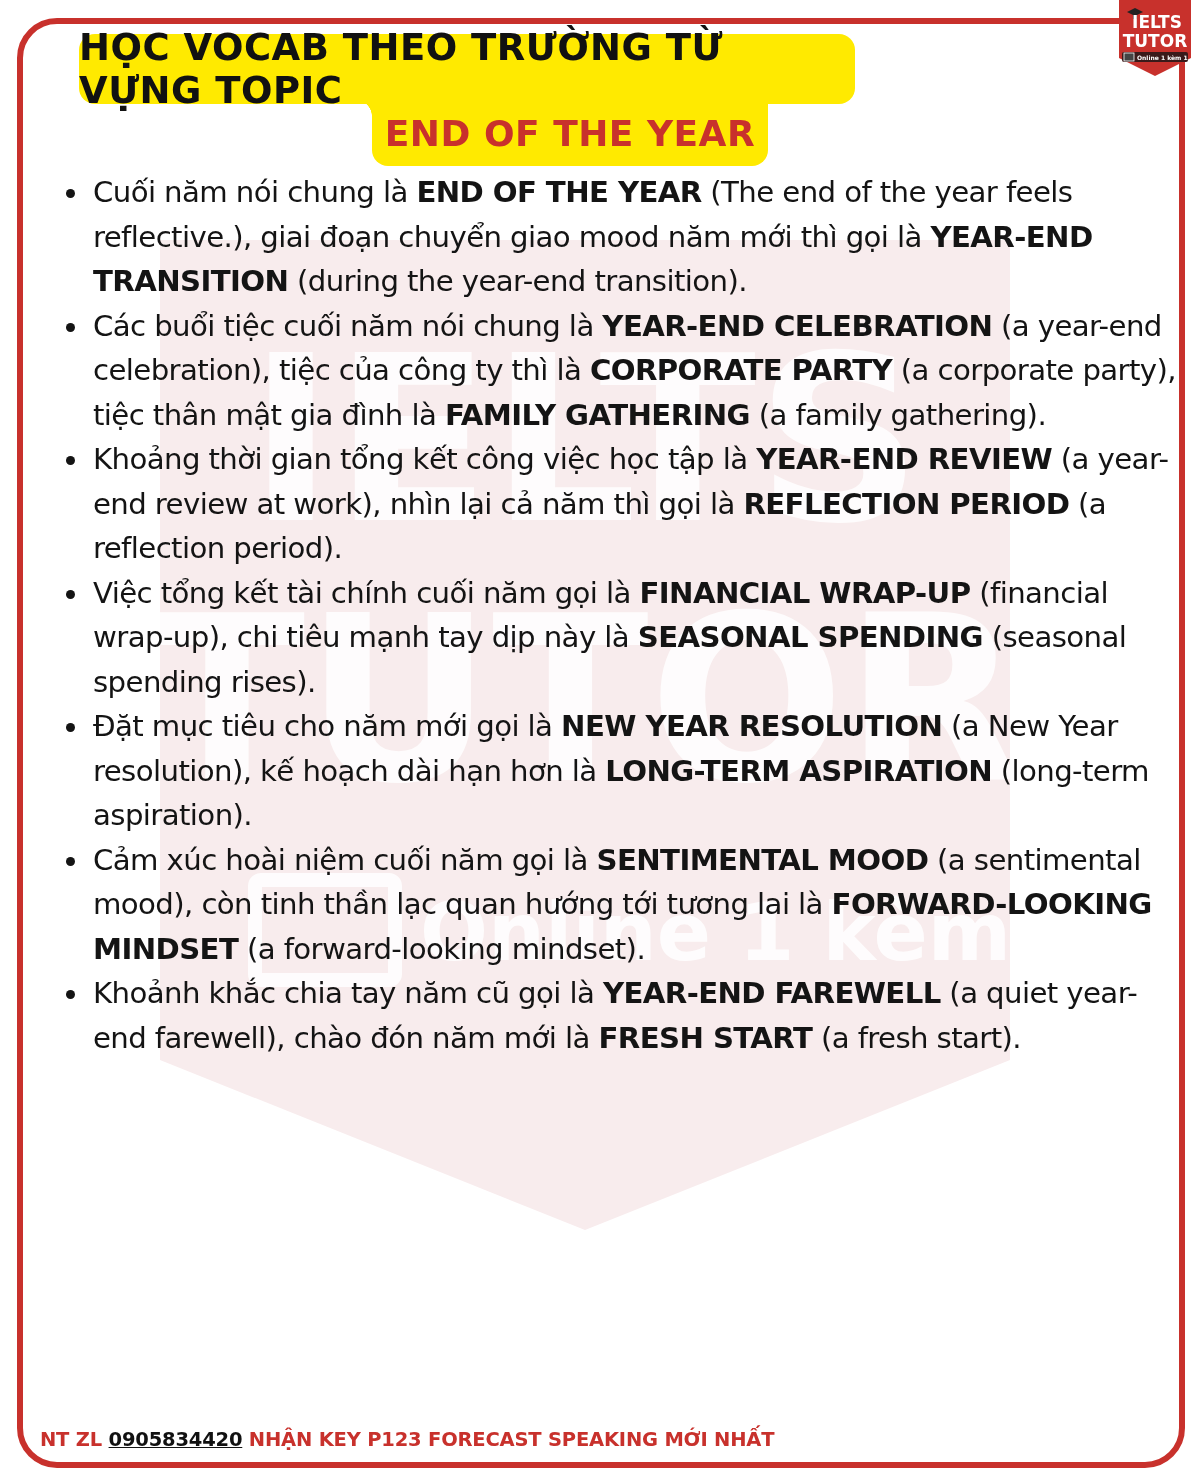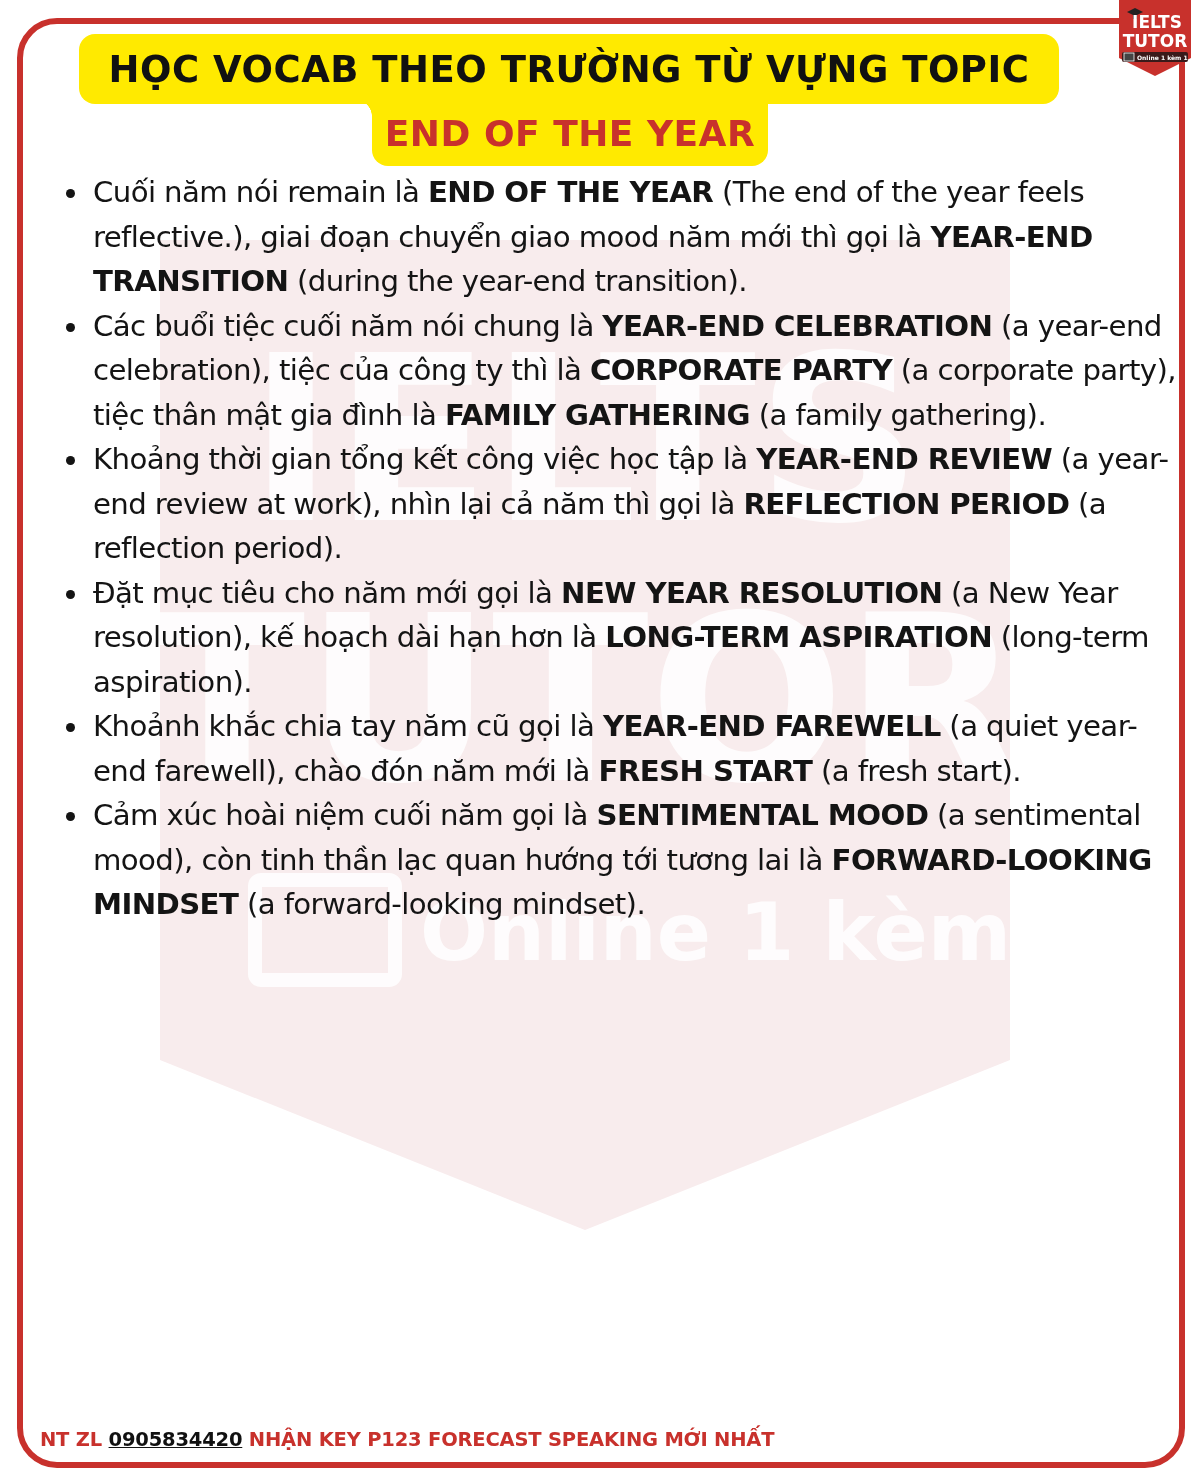--- a/index.html
+++ b/index.html
@@ -13,21 +13,21 @@
 
   
   .watermark {
     position: absolute; left: 140px; top: 240px; width: 890px; height: 1000px;
     z-index: 0; pointer-events: none;
   }
   .watermark svg { width: 100%; height: 100%; }
 
   
   .title-band {
-    position: absolute; left: 79px; top: 34px; width: 980px; height: 70px;
+    position: absolute; left: 79px; top: 34px; width: 776px; height: 70px;
     background: #ffea00; border-radius: 16px;
     display: flex; align-items: center; justify-content: center;
     z-index: 2;
   }
   .title-band span {
     font-family: "DejaVu Sans", sans-serif; font-weight: bold;
     font-size: 37px; letter-spacing: 0.5px; color: #111;
   }
   .subtitle-band {
     position: absolute; left: 372px; top: 100px; width: 396px; height: 66px;
@@ -106,24 +106,25 @@
     <text x="40" y="28" text-anchor="middle" font-family="DejaVu Sans, sans-serif" font-weight="bold" font-size="17" fill="#ffffff">IELTS</text>
     <text x="38" y="47" text-anchor="middle" font-family="DejaVu Sans, sans-serif" font-weight="bold" font-size="17" fill="#ffffff">TUTOR</text>
     <rect x="5" y="52" width="66" height="10" rx="2" fill="#3a1a1a"></rect>
     <rect x="7" y="53" width="10" height="8" fill="#444" stroke="#fff" stroke-width="0.8"></rect>
     <text x="20" y="60" font-family="DejaVu Sans, sans-serif" font-size="6" font-weight="bold" fill="#ffffff">Online 1 kèm 1</text>
   </svg>
 </div>
 
 <div class="content">
   <ul class="bullets">
-    <li><span>Cuối năm nói remain là </span><b>END OF THE YEAR</b><span> (The end of the year feels reflective.), giai đoạn chuyển giao mood năm mới thì gọi là </span><b>YEAR-END TRANSITION</b><span> (during the year-end transition).</span></li>
+    <li><span>Cuối năm nói chung là </span><b>END OF THE YEAR</b><span> (The end of the year feels reflective.), giai đoạn chuyển giao mood năm mới thì gọi là </span><b>YEAR-END TRANSITION</b><span> (during the year-end transition).</span></li>
     <li><span>Các buổi tiệc cuối năm nói chung là </span><b>YEAR-END CELEBRATION</b><span> (a year-end celebration), tiệc của công ty thì là </span><b>CORPORATE PARTY</b><span> (a corporate party), tiệc thân mật gia đình là </span><b>FAMILY GATHERING</b><span> (a family gathering).</span></li>
     <li><span>Khoảng thời gian tổng kết công việc học tập là </span><b>YEAR-END REVIEW</b><span> (a year-end review at work), nhìn lại cả năm thì gọi là </span><b>REFLECTION PERIOD</b><span> (a reflection period).</span></li>
+    <li><span>Việc tổng kết tài chính cuối năm gọi là </span><b>FINANCIAL WRAP-UP</b><span> (financial wrap-up), chi tiêu mạnh tay dịp này là </span><b>SEASONAL SPENDING</b><span> (seasonal spending rises).</span></li>
     <li><span>Đặt mục tiêu cho năm mới gọi là </span><b>NEW YEAR RESOLUTION</b><span> (a New Year resolution), kế hoạch dài hạn hơn là </span><b>LONG-TERM ASPIRATION</b><span> (long-term aspiration).</span></li>
+    <li><span>Cảm xúc hoài niệm cuối năm gọi là </span><b>SENTIMENTAL MOOD</b><span> (a sentimental mood), còn tinh thần lạc quan hướng tới tương lai là </span><b>FORWARD-LOOKING MINDSET</b><span> (a forward-looking mindset).</span></li>
     <li><span>Khoảnh khắc chia tay năm cũ gọi là </span><b>YEAR-END FAREWELL</b><span> (a quiet year-end farewell), chào đón năm mới là </span><b>FRESH START</b><span> (a fresh start).</span></li>
-    <li><span>Cảm xúc hoài niệm cuối năm gọi là </span><b>SENTIMENTAL MOOD</b><span> (a sentimental mood), còn tinh thần lạc quan hướng tới tương lai là </span><b>FORWARD-LOOKING MINDSET</b><span> (a forward-looking mindset).</span></li>
   </ul>
 </div>
 
 <div class="footer">
   <span class="red">NT ZL </span><span class="black">0905834420</span><span class="red"> NHẬN KEY P123 FORECAST SPEAKING MỚI NHẤT</span>
 </div>
 
 </body></html>

